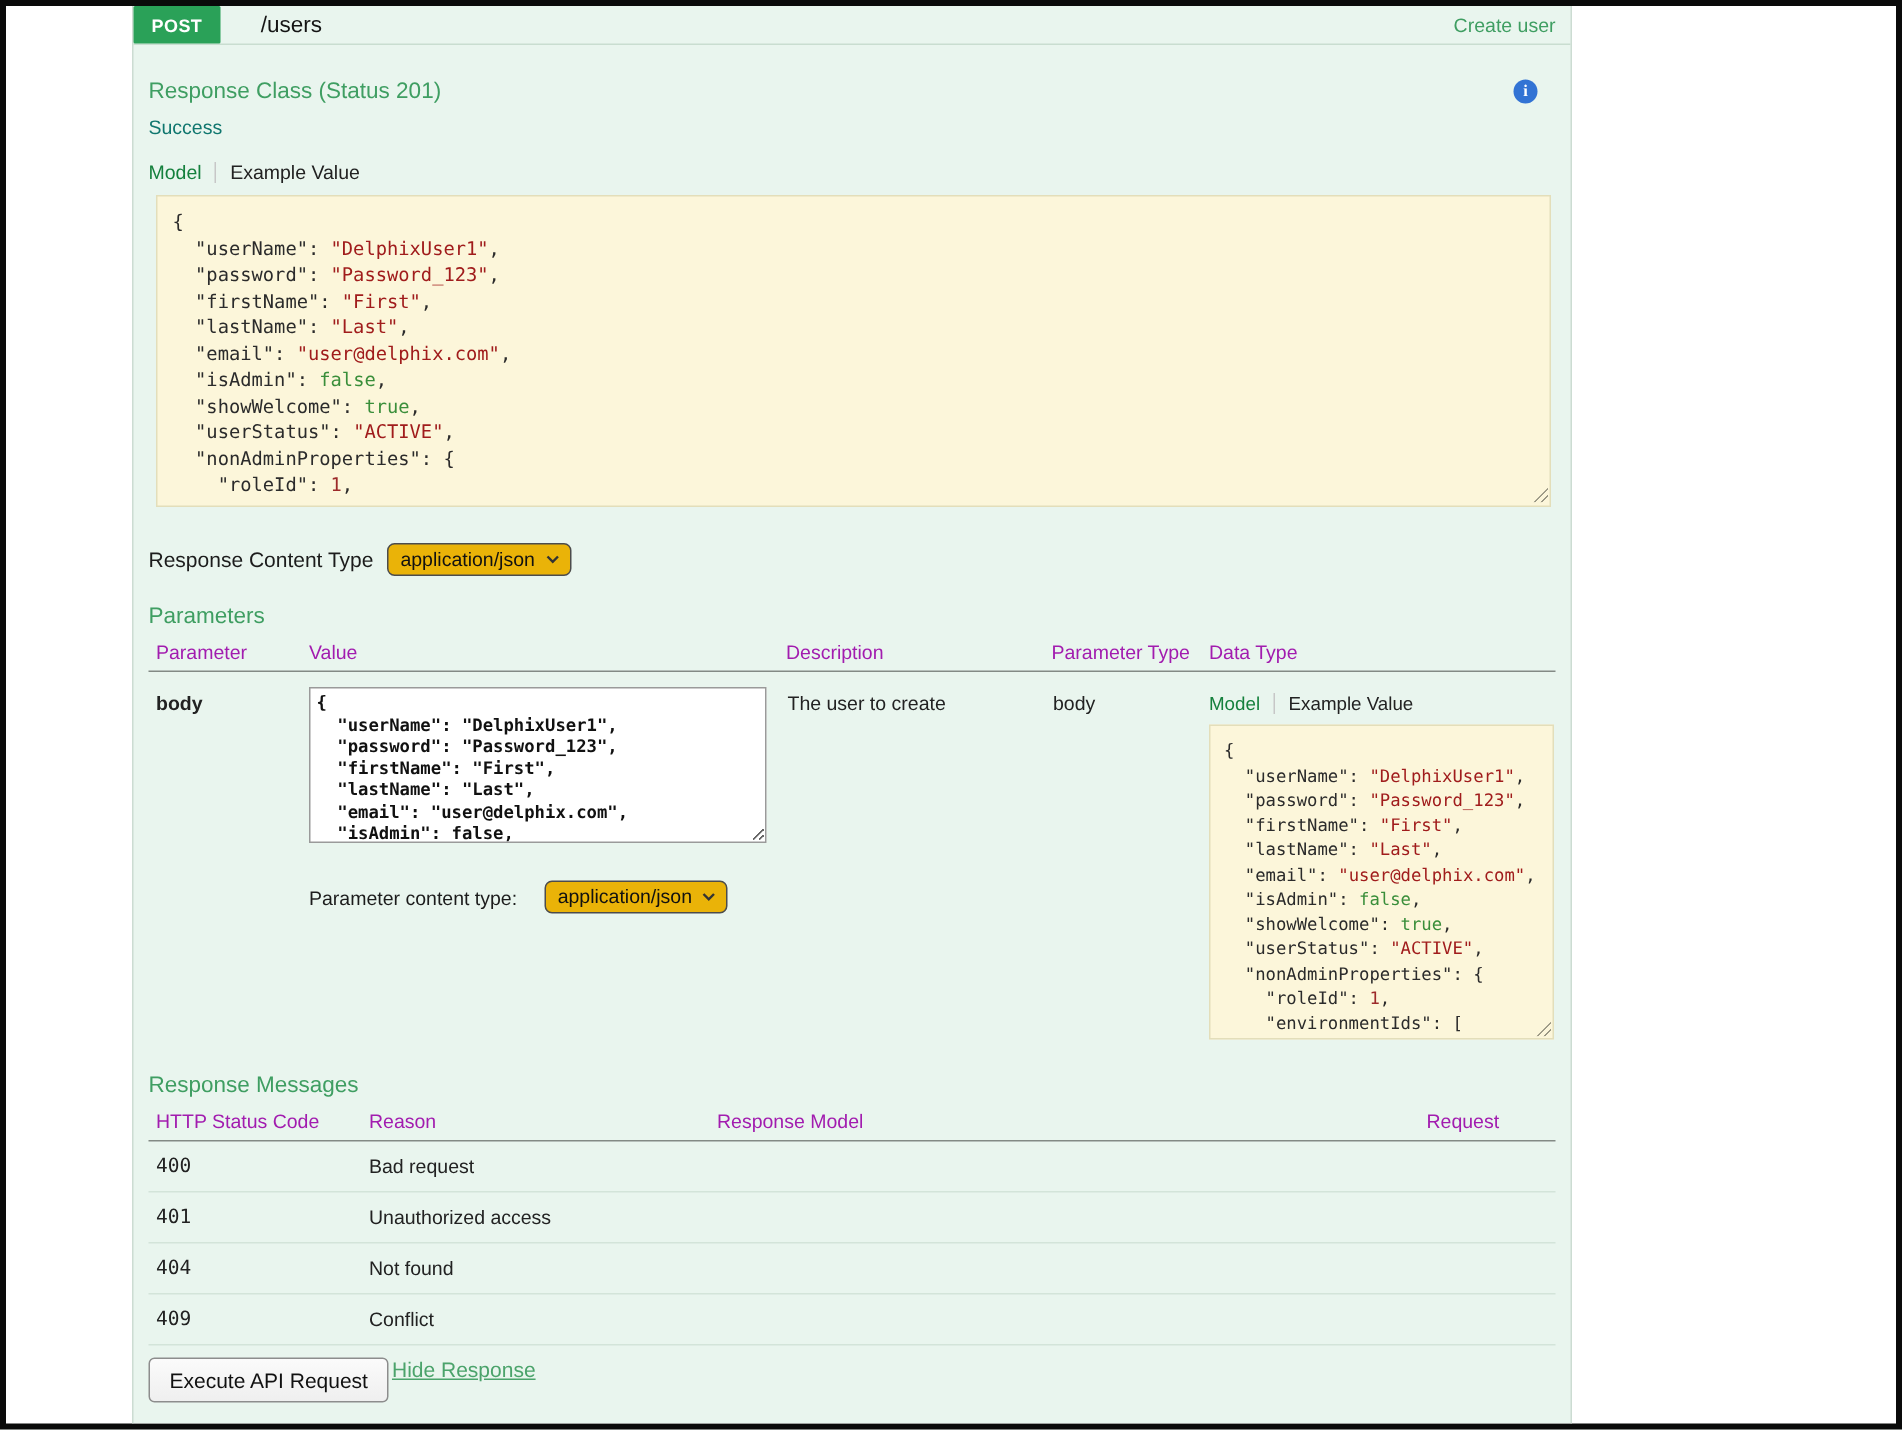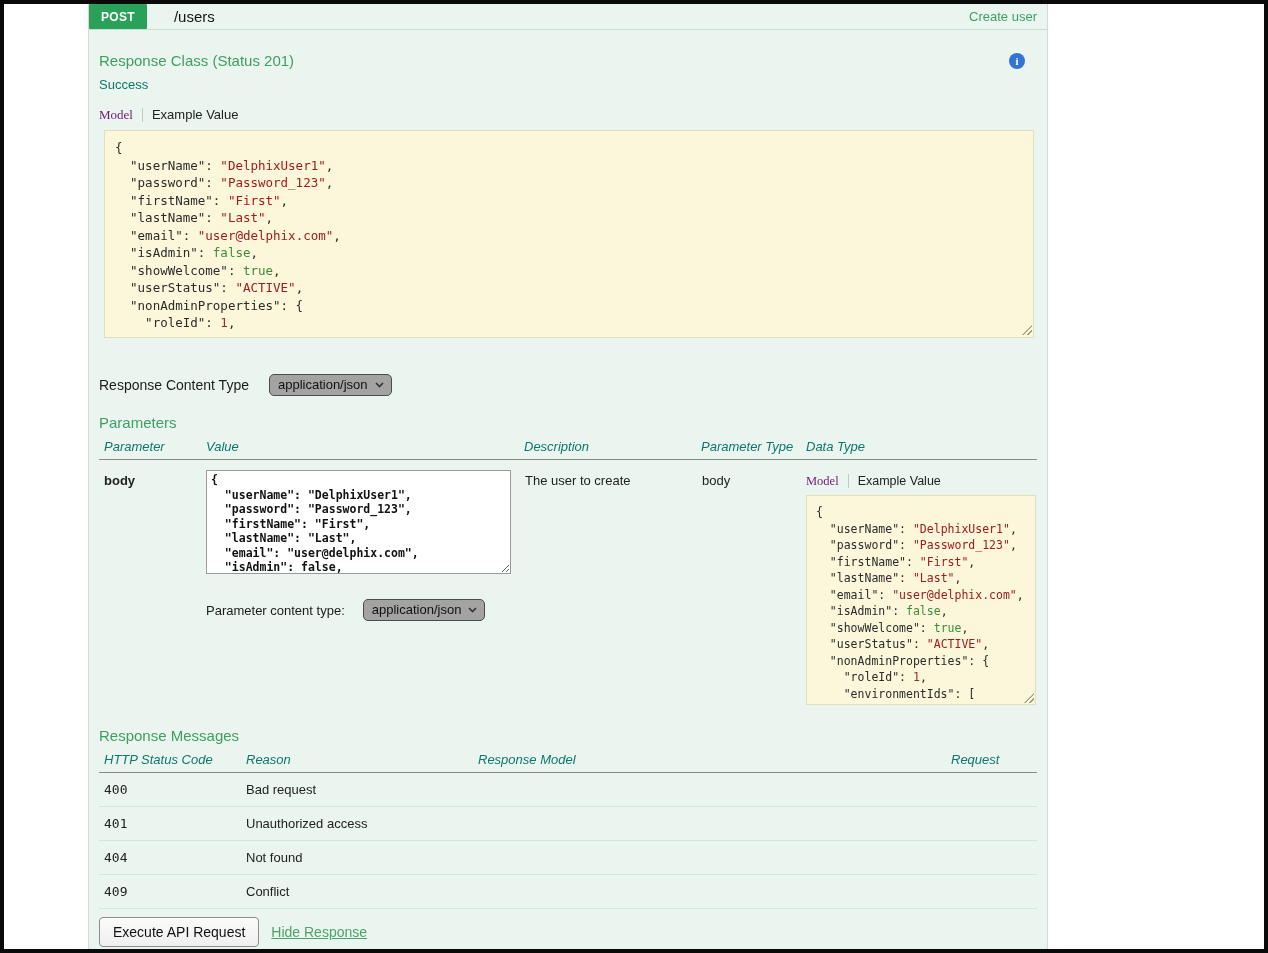--- a/index.html
+++ b/index.html
@@ -43,21 +43,21 @@
   .info-icon {
     width: 16px; height: 16px; border-radius: 50%;
     background: #3273d4; color: #fff; font-size: 11px; font-weight: 700;
     display: flex; align-items: center; justify-content: center;
     margin-right: 12px; cursor: pointer; font-family: "Liberation Serif", serif;
   }
   .subtitle { margin-top: 8px; font-size: 13px; color: #0f766e; }
 
   .tabs { margin-top: 16px; font-size: 13px; display: flex; align-items: center; }
   .tab { cursor: pointer; line-height: 14px; }
-  .tab.inactive { color: #701a75; padding-right: 9px; border-right: 1px solid #c7c7c7; font-family: Liberation Serif, serif; }
+  .tab.inactive { color: #15803d; padding-right: 9px; border-right: 1px solid #c7c7c7; }
   .tab.active { color: #222; padding-left: 9px; }
 
   .code-wrap { position: relative; }
   .code-block {
     background: #fcf6da; border: 1px solid #e3deba;
     font-family: "DejaVu Sans Mono", monospace; color: #2b2b2b;
     overflow: hidden;
   }
   .code-line { white-space: pre; }
   .tok-s { color: #a01c1c; }
@@ -72,36 +72,36 @@
     width: 230px; height: 210px;
     padding: 8px 9px; font-size: 11.5px; line-height: 16.5px;
   }
   .gripper {
     position: absolute; right: 2px; bottom: 2px; width: 10px; height: 10px;
     background: repeating-linear-gradient(135deg, #9a9784 0 1px, transparent 1px 3.5px);
     clip-path: polygon(100% 0, 100% 100%, 0 100%);
     cursor: nwse-resize;
   }
 
-  .rct-row { margin-top: 36px; display: flex; align-items: center; gap: 20px; font-size: 14px; color: #1c1c1c; }
+  .rct-row { margin-top: 24px; display: flex; align-items: center; gap: 9px; font-size: 14px; color: #1c1c1c; }
   .select {
     display: inline-flex; align-items: center; gap: 7px;
-    background: #a3a3a3; border: 1px solid #4c4c4c; border-radius: 5px;
+    background: #eab308; border: 1px solid #4c4c4c; border-radius: 5px;
     padding: 2px 7px 3px 8px; font-size: 13px; color: #111; cursor: pointer;
     height: 22px;
   }
   .select svg { display: block; }
 
   .h-params { margin-top: 18px; }
 
   .grid-params { display: grid; grid-template-columns: 107px 318px 177px 105px 1fr; }
   .thead {
     margin-top: 8px; align-items: end;
-    color: #0f766e; font-size: 13px;
-    border-bottom: 1px solid #838a85; padding-bottom: 5px; font-style: italic;
+    color: #a21caf; font-size: 13px;
+    border-bottom: 1px solid #838a85; padding-bottom: 5px;
   }
   .thead > span:first-child { padding-left: 5px; }
   .params-row { padding-top: 10px; font-size: 13px; color: #222; }
   .pname { font-weight: 700; padding-left: 5px; padding-top: 3px; }
   .pdesc { font-weight: 400; padding-top: 3px; padding-left: 1px; }
   .ptype { padding-top: 3px; padding-left: 1px; }
   textarea.body-input {
     width: 305px; height: 104px; resize: both;
     border: 1px solid #9a9a9a; background: #fff;
     font-family: "DejaVu Sans Mono", monospace; font-weight: 700;
@@ -111,21 +111,21 @@
   .pct-row { margin-top: 22px; display: flex; align-items: center; gap: 18px; font-size: 13px; color: #1c1c1c; }
   .pdata .tabs { margin-top: 4px; font-size: 12.5px; }
   .pdata .code-wrap { margin-top: 7px; width: 230px; }
 
   .h-rm { margin-top: 22px; }
   .grid-rm { display: grid; grid-template-columns: 147px 232px 473px 1fr; }
   .rm-row { font-size: 13px; color: #222; padding: 9px 0; border-bottom: 1px solid #d3e4d9; }
   .rm-row:last-of-type { border-bottom: none; }
   .rm-code { font-family: "DejaVu Sans Mono", monospace; font-size: 13px; padding-left: 5px; }
 
-  .actions { margin-top: 8px; display: flex; align-items: center; gap: 12px; }
+  .actions { margin-top: 8px; display: flex; gap: 2px; }
   .exec-btn {
     font-family: "Liberation Sans", sans-serif;
     font-size: 14px; color: #111;
     background: linear-gradient(#fbfbfb, #efefef);
     border: 1px solid #8d8d8d; border-radius: 4px;
     padding: 6px 13px; cursor: pointer;
   }
   .hide-link { color: #4ba36b; font-size: 14px; text-decoration: underline; cursor: pointer; }
 </style>
 </head>

